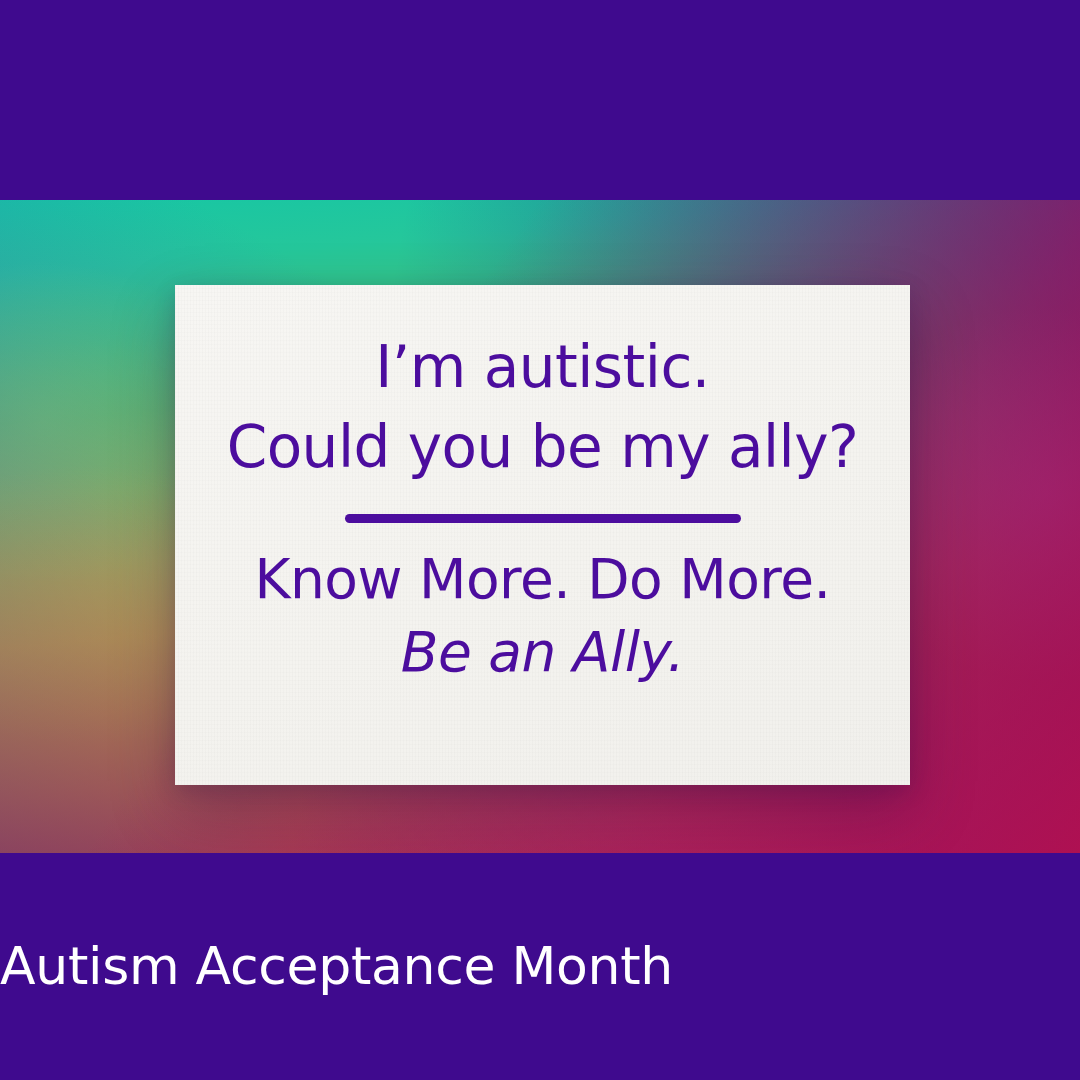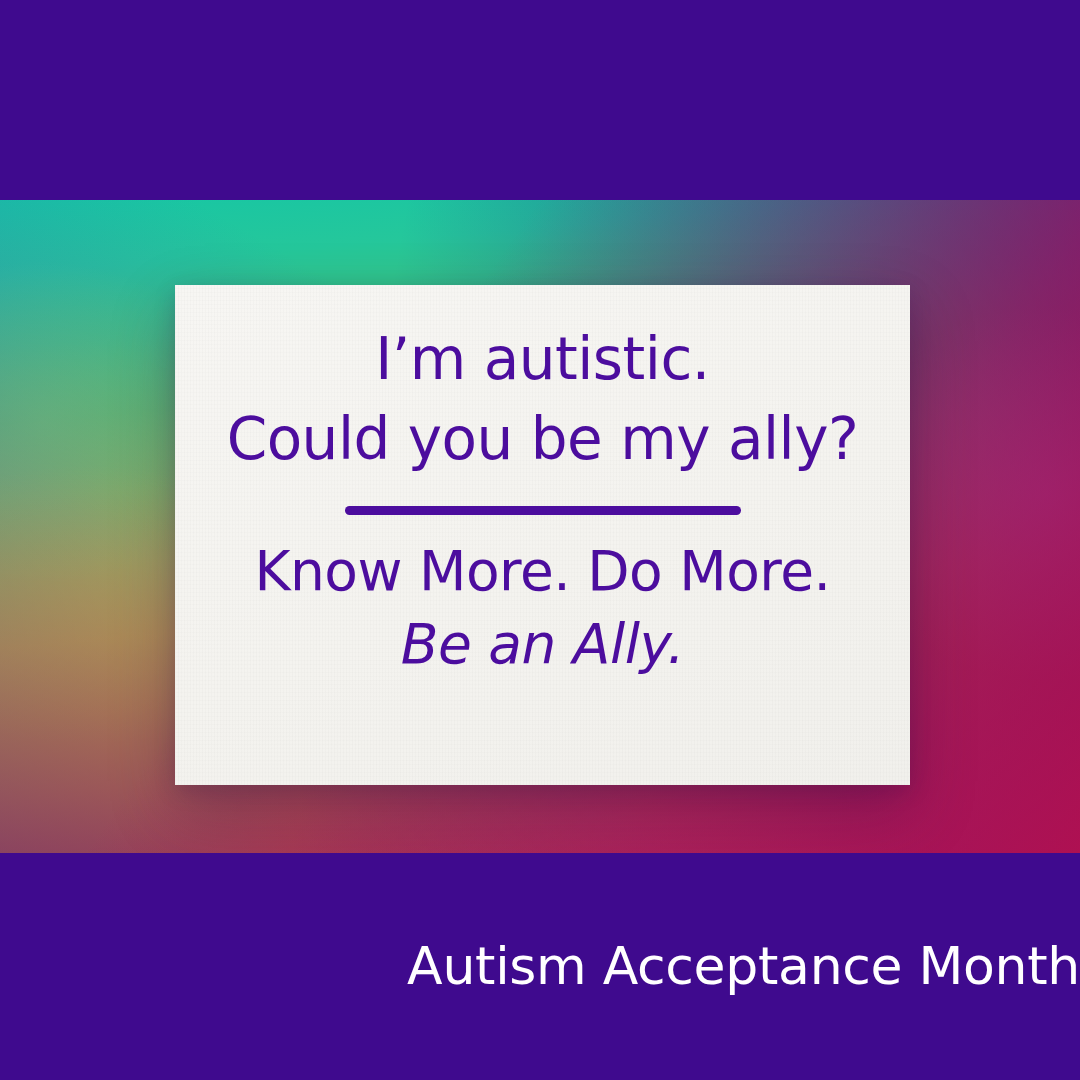--- a/index.html
+++ b/index.html
@@ -166,21 +166,21 @@
 
   .card-line {
     color: #4C0D9E;
     font-family: "DejaVu Sans", sans-serif;
     font-weight: 400;
     text-align: center;
     letter-spacing: -0.5px;
     line-height: 1.04;
     white-space: nowrap;
   }
-  .card-line.l1 { font-size: 58px; margin-top: 4px; }
+  .card-line.l1 { font-size: 58px; margin-top: 12px; }
   .card-line.l2 { font-size: 58px; margin-top: 20px; }
   .card-line.l3 { font-size: 55px; margin-top: 2px; }
   .card-line.l4 { font-size: 55px; margin-top: 16px; font-style: italic; }
 
   .card-divider {
     width: 396px;
     height: 9px;
     border-radius: 5px;
     background: #4C0D9E;
     margin-top: 36px;
@@ -191,21 +191,21 @@
   .bottom-band {
     position: absolute;
     left: 0;
     top: 853px;
     width: 1080px;
     height: 227px;
     background: #3F0A8E;
     z-index: 5;
     display: flex;
     flex-direction: column;
-    align-items: flex-end;
+    align-items: flex-start;
     justify-content: center;
     gap: 4px;
   }
   .bottom-line {
     color: #FFFFFF;
     font-family: "DejaVu Sans", sans-serif;
     font-weight: 400;
     font-size: 52px;
     line-height: 1.12;
     letter-spacing: -0.3px;

